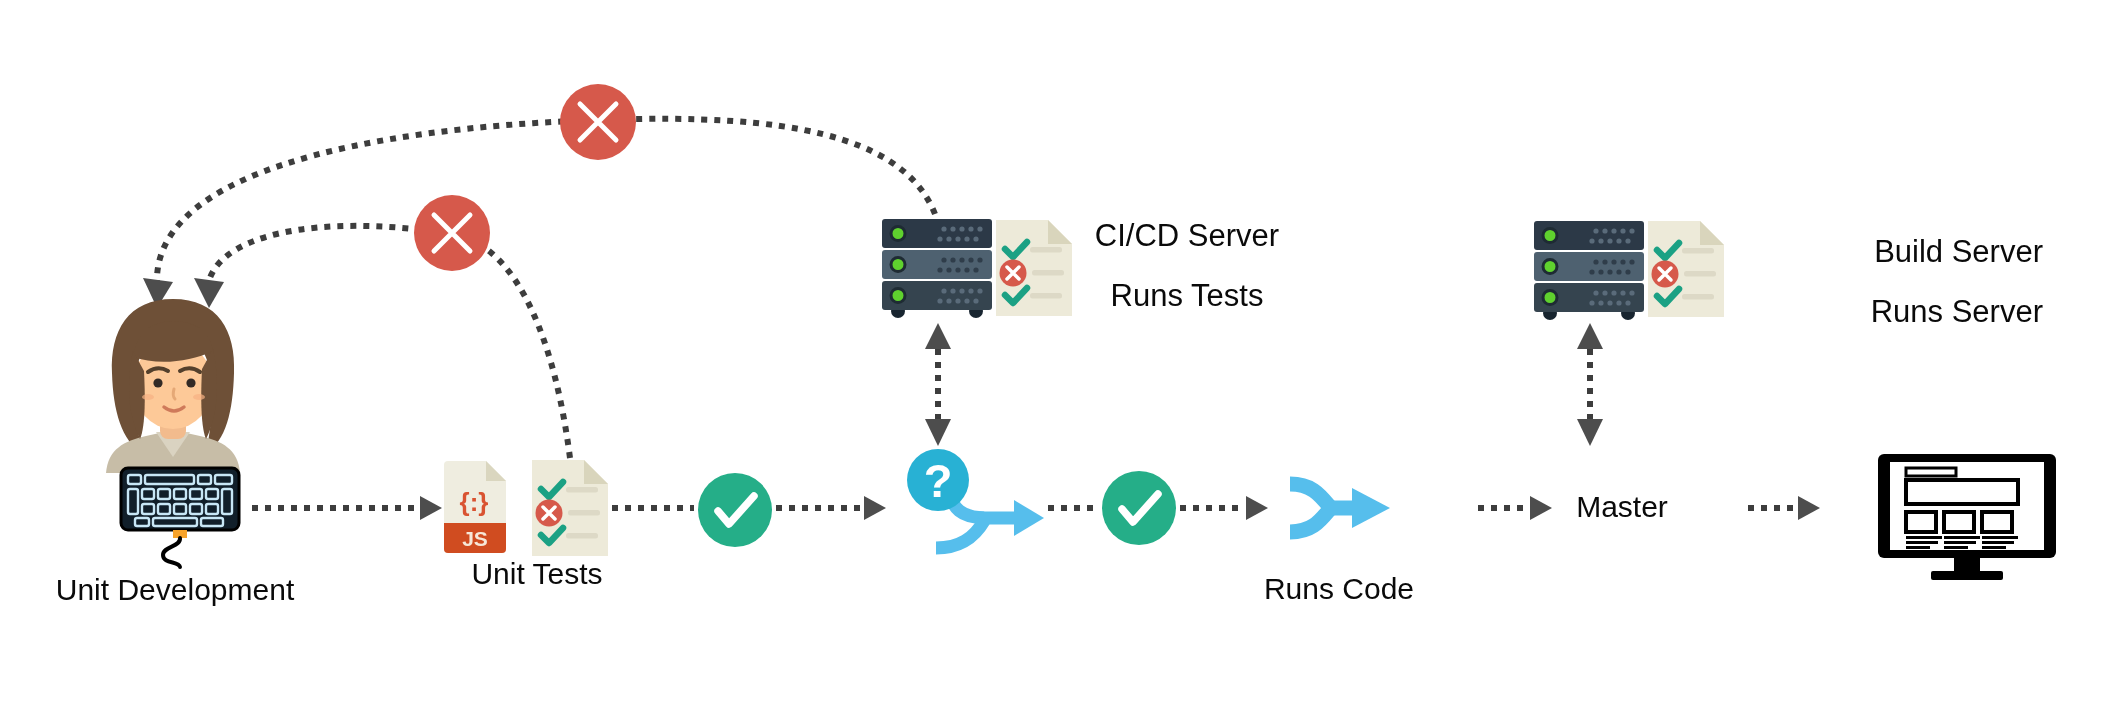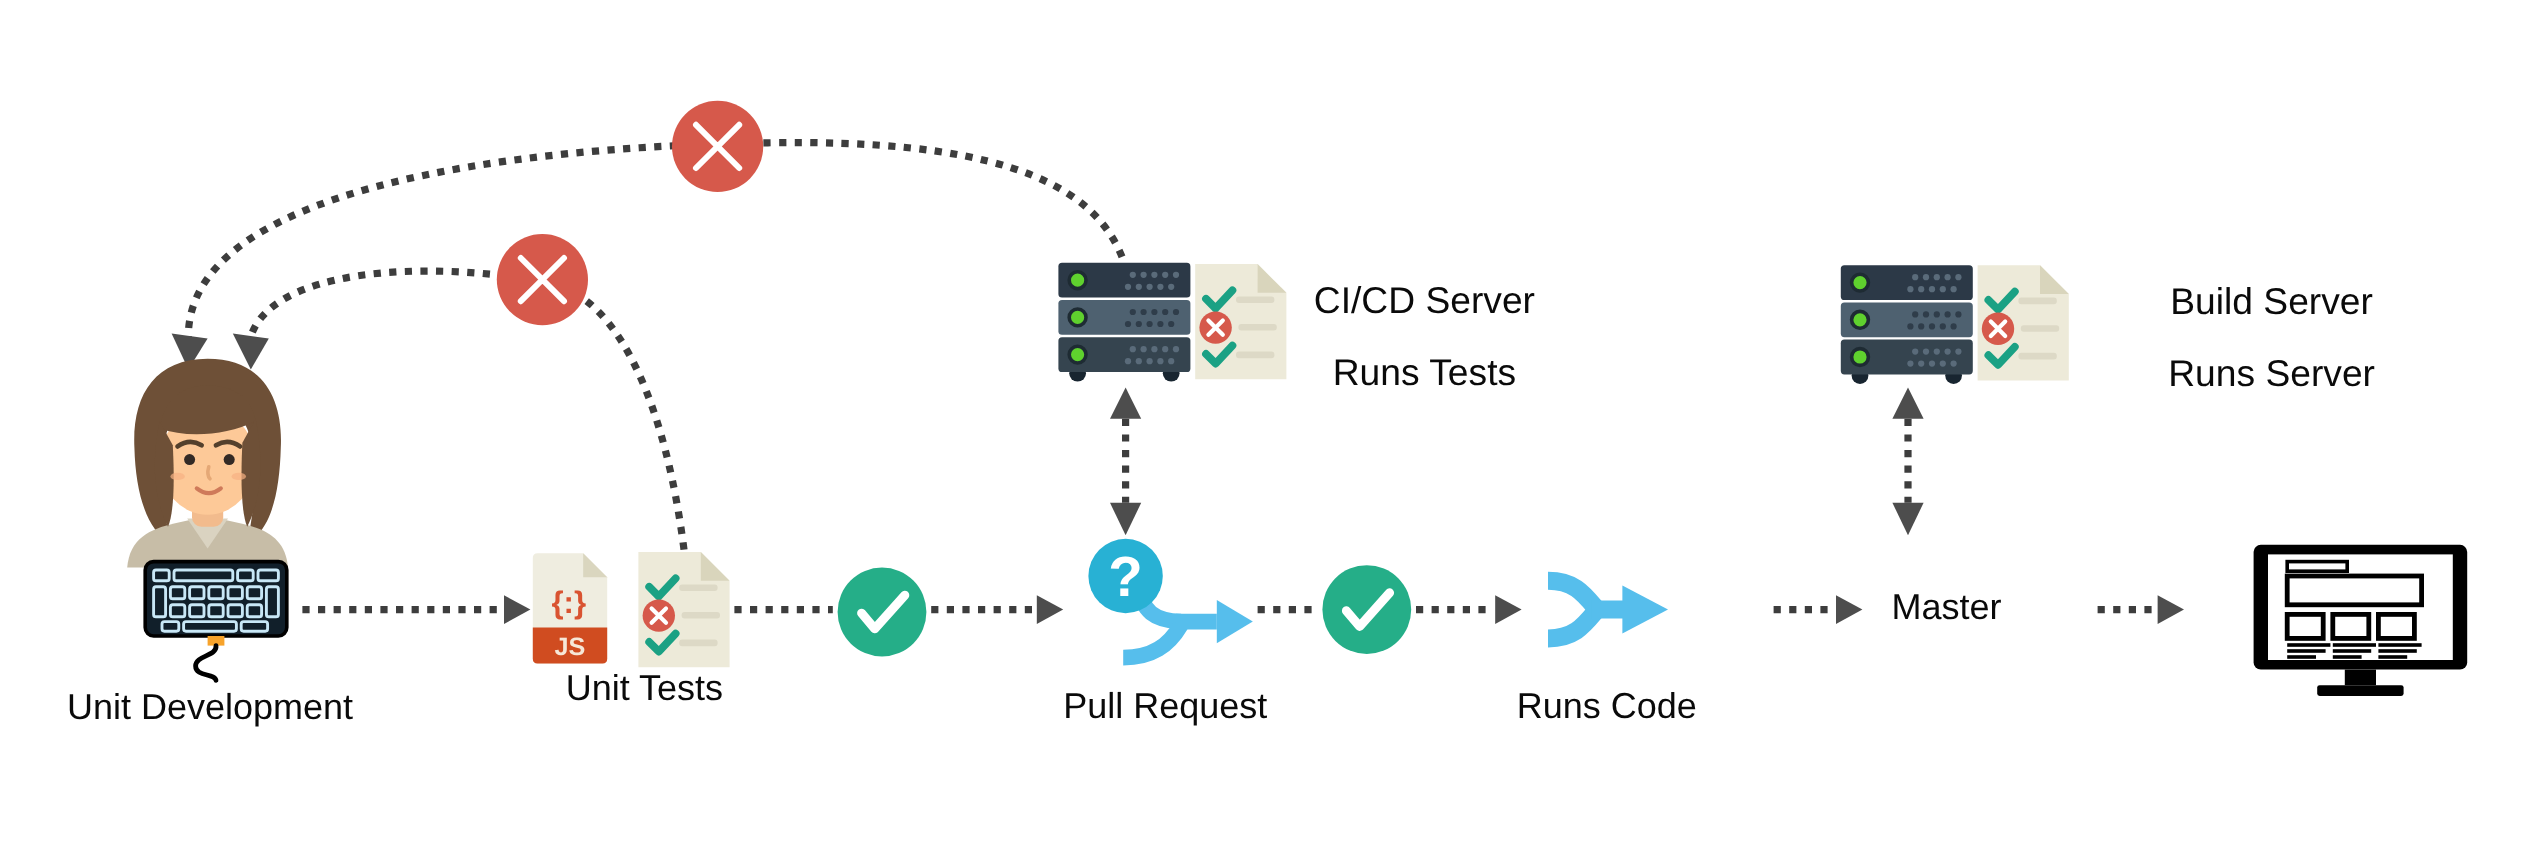--- a/index.html
+++ b/index.html
@@ -17,21 +17,21 @@
     font-size:30px;
     line-height:36px;
     text-align:center;
     white-space:nowrap;
   }
   .label.two-line{
     font-size:31px;
     line-height:30px;
     white-space:pre-line;
   }
-  .label.left{text-align:center;}
+  .label.left{text-align:right;}
 </style>
 </head>
 <body>
 
 <div class="stage">
 
   <svg class="layer" width="2106" height="708" viewBox="0 0 2106 708">
 
     <defs>
 
@@ -241,23 +241,22 @@
         <rect x="53" y="117" width="72" height="9" rx="2"></rect>
       </g>
     </g>
 
     <use href="#fail-circle" x="598" y="122"></use>
     <use href="#fail-circle" x="452" y="233"></use>
   </svg>
 
   <div class="label" style="left:15px;  top:572px; width:320px;">Unit Development</div>
   <div class="label" style="left:387px; top:556px; width:300px;">Unit Tests</div>
-  <div class="label" style="left:821px; top:571px; width:300px;">Pull Request</div>
   <div class="label" style="left:1189px;top:571px; width:300px;">Runs Code</div>
   <div class="label" style="left:1472px;top:489px; width:300px;">Master</div>
 
-  <div class="label two-line" style="left:1062px;top:236px;width:250px;"><span>CI/CD Server</span><br>
+  <div class="label two-line" style="left:1062px;top:221px;width:250px;"><span>CI/CD Server</span><br>
     <span>Runs Tests</span></div>
 
   <div class="label two-line left" style="left:1743px;top:237px;width:300px;"><span>Build Server</span><br>
     <span>Runs Server</span></div>
 
 </div>
 
 </body></html>

